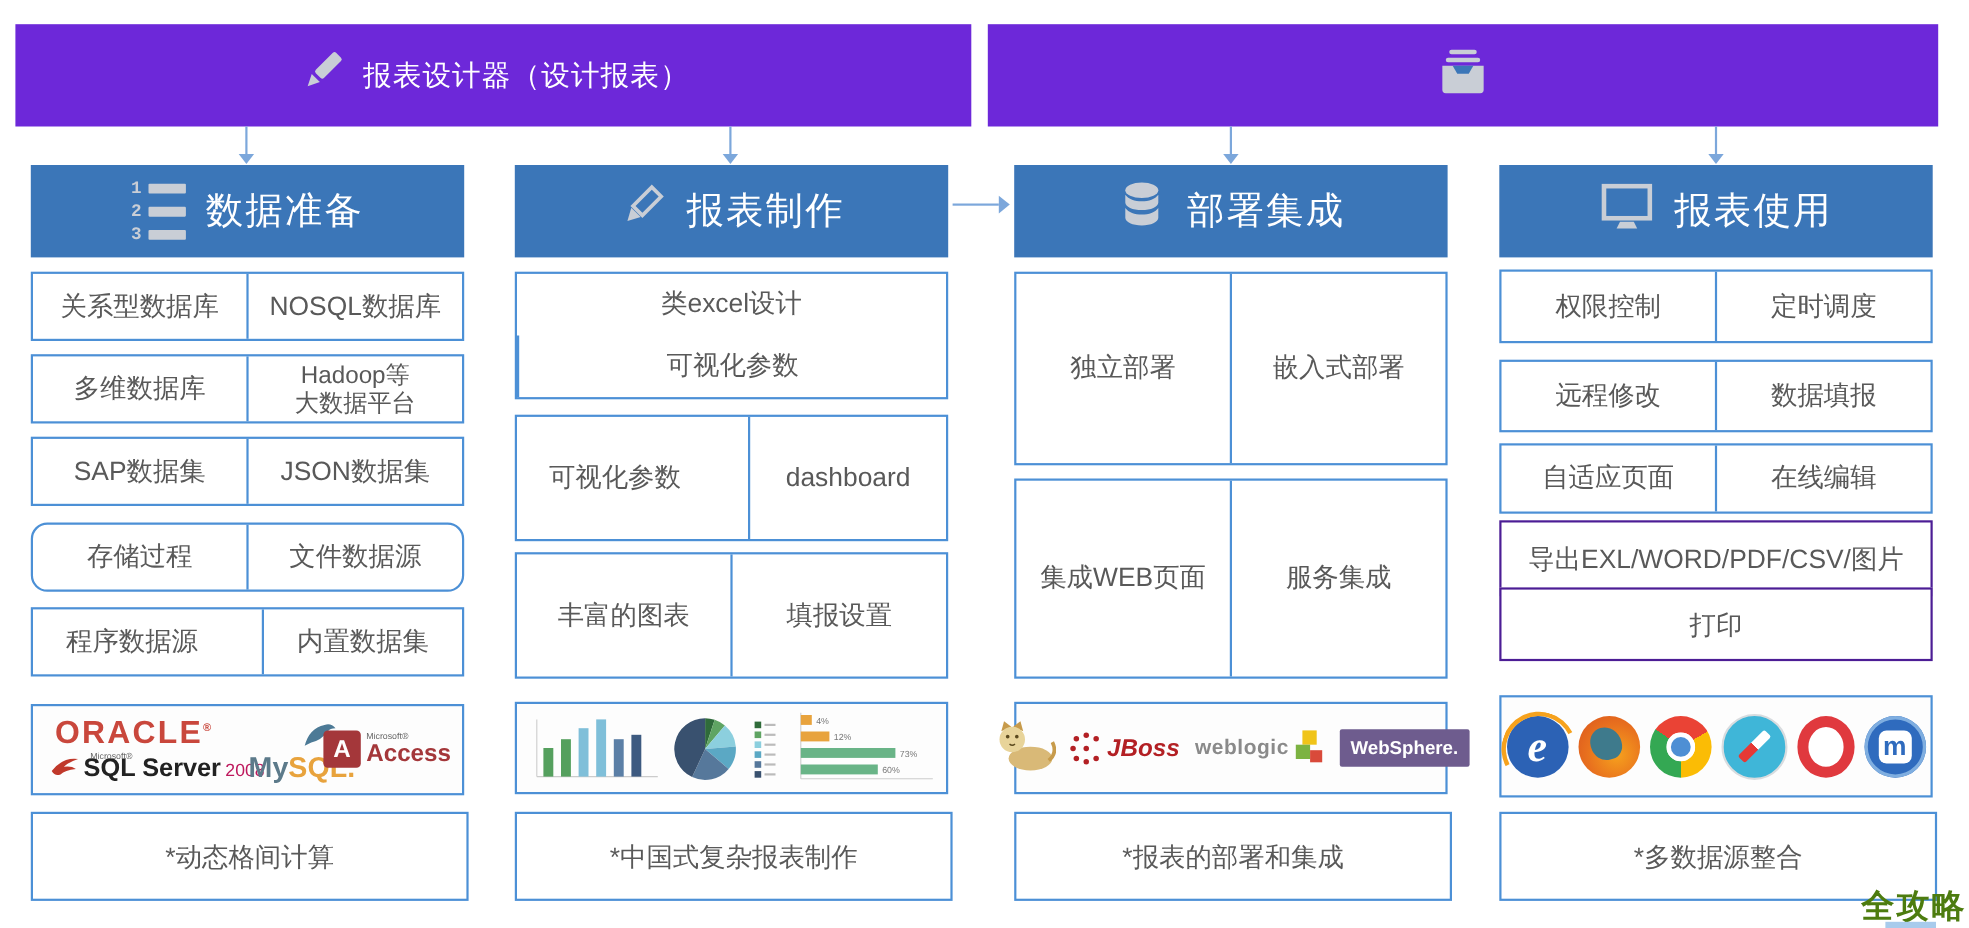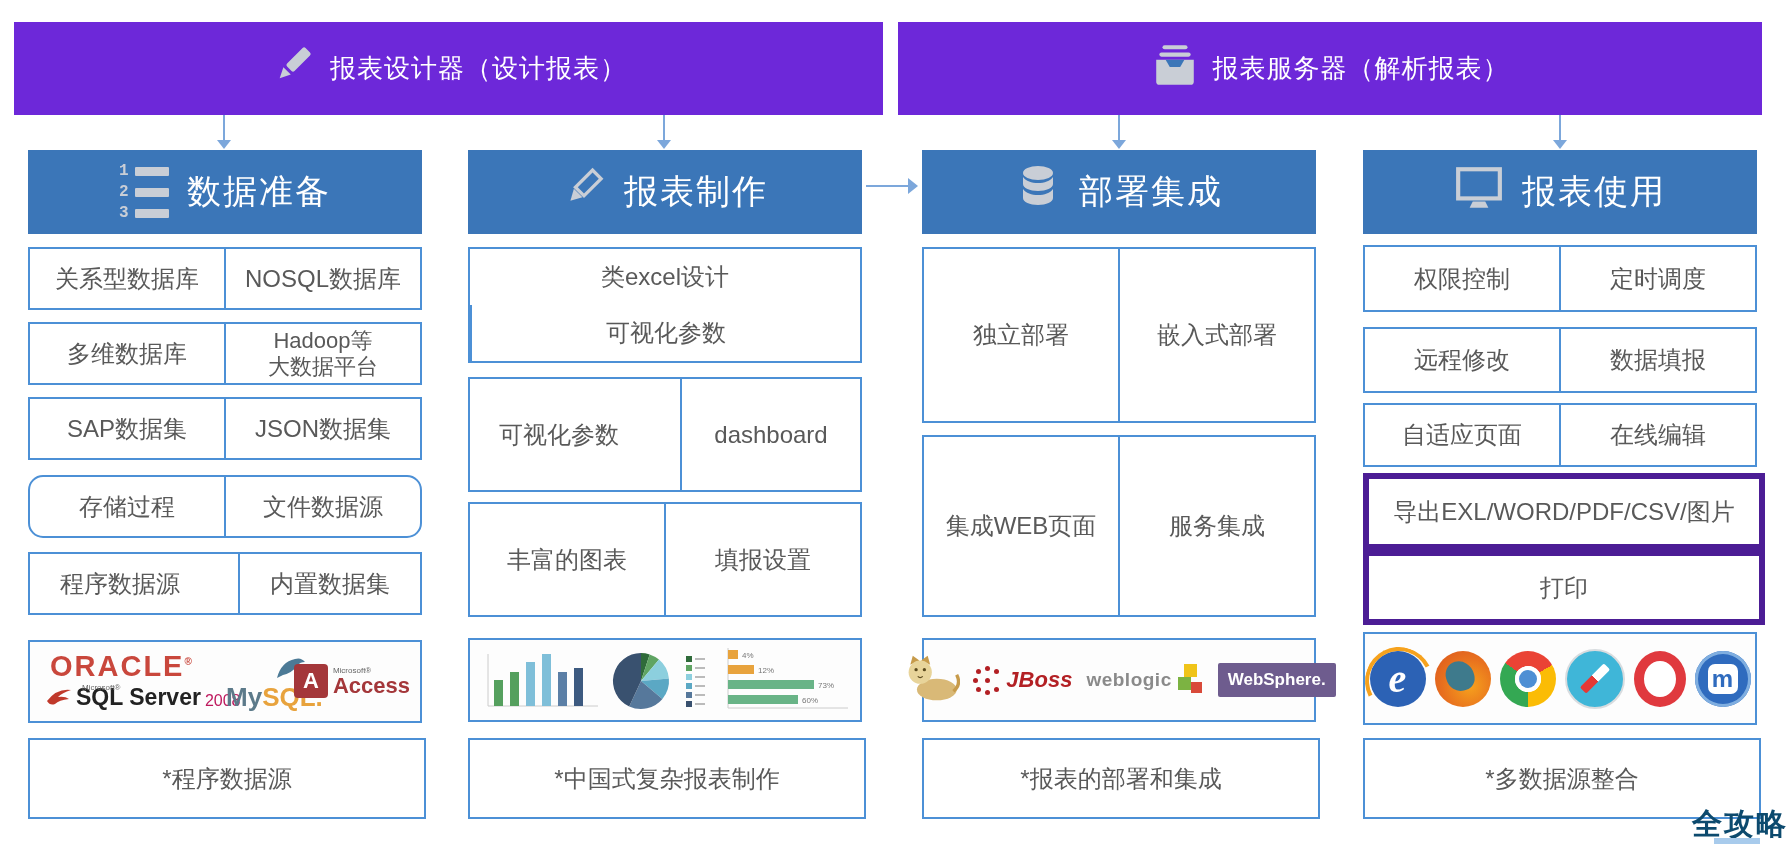--- a/index.html
+++ b/index.html
@@ -15,21 +15,21 @@
   .varrow::after{content:"";position:absolute;top:25px;left:-6px;border:7px solid transparent;
                  border-top:9px solid #7CA7DB;}
   .harrow{position:absolute;top:185px;height:2px;width:42px;background:#7CA7DB;}
   .harrow::after{content:"";position:absolute;left:42px;top:-7px;border:8px solid transparent;
                  border-left:10px solid #7CA7DB;}
   
   .row{position:absolute;background:#fff;border:2px solid #4C90D6;display:flex;}
   .half{flex:1;display:flex;align-items:center;justify-content:center;text-align:center;
         font-size:24px;color:#595959;line-height:1.15;white-space:pre-line;}
   .half + .half{border-left:2px solid #4C90D6;}
-  .wide{position:absolute;background:#fff;border:6px solid #4c1d95;display:flex;
+  .wide{position:absolute;background:#fff;border:2px solid #4c1d95;display:flex;
         align-items:center;justify-content:center;font-size:24px;color:#595959;}
   .logobox{position:absolute;background:#fdfdfd;border:2px solid #4C90D6;display:flex;
            align-items:center;justify-content:center;}
   .footer{position:absolute;top:738px;height:77px;width:394px;background:#fff;border:2px solid #4C90D6;
           display:flex;align-items:center;justify-content:center;font-size:24px;color:#595959;}
   
   .numlist{display:flex;flex-direction:column;gap:5px;}
   .nrow{display:flex;align-items:center;gap:6px;}
   .nrow .n{color:#C9CED6;font-weight:bold;font-size:16px;width:10px;line-height:1;
            font-family:"Liberation Mono","DejaVu Sans Mono",monospace;}
@@ -82,21 +82,21 @@
          background:#fff;box-shadow:inset 0 0 0 4px #fff;}
   .br-ch i{position:absolute;left:19px;top:19px;width:18px;height:18px;border-radius:50%;background:#4E8FD4;z-index:1;}
   .br-sf{background:#3FB6D8;border:2px solid #D8DCDF;}
   .br-sf i{width:34px;height:9px;border-radius:2px;transform:rotate(-45deg);
            background:linear-gradient(90deg,#E53935 50%, #FFF 50%);}
   .br-op{width:52px;height:56px;border-radius:50%;border:10px solid #E0393E;box-sizing:border-box;background:#fff;}
   .br-mx{background:#2F6BBE;box-shadow:inset 0 0 0 3px #7FAEE0;}
   .br-mx i{width:30px;height:30px;background:#fff;border-radius:7px;display:flex;align-items:center;
            justify-content:center;color:#2F6BBE;font-weight:bold;font-size:24px;font-style:normal;}
   
-  .wm{position:absolute;right:2px;top:804px;font-size:30px;font-weight:bold;color:#0c4a6e;letter-spacing:2px;}
+  .wm{position:absolute;right:2px;top:804px;font-size:30px;font-weight:bold;color:#4d7c0f;letter-spacing:2px;}
   .wmbar{position:absolute;left:1714px;top:838px;width:46px;height:6px;background:#A8CBEC;}
 </style>
 </head>
 <body>
 
 <div class="canvas">
 
   <div class="tophdr" style="left:14px;top:22px;width:869px;">
     <span>
       <svg width="46" height="46" viewBox="0 0 44 44">
@@ -111,21 +111,20 @@
 
   <div class="tophdr" style="left:898px;top:22px;width:864px;">
     <span>
       <svg width="48" height="42" viewBox="0 0 46 40" fill="#C9CED6">
         <rect x="11" y="1" width="24" height="4" rx="2"></rect>
         <rect x="8" y="8" width="30" height="4" rx="2"></rect>
         <path d="M5 15 h36 v21 a3 3 0 0 1 -3 3 h-30 a3 3 0 0 1 -3 -3 z"></path>
         <path d="M14 15 l4 7 h10 l4 -7 z" fill="#3B76B8"></path>
       </svg>
     </span>
-    <span>报表服务器（解析报表）</span>
   </div>
 
   <div class="varrow" style="left:223px;"></div>
   <div class="varrow" style="left:663px;"></div>
   <div class="varrow" style="left:1118px;"></div>
   <div class="varrow" style="left:1559px;"></div>
   <div class="harrow" style="left:866px;"></div>
 
   <div class="colhdr" style="left:28px;">
     <span class="numlist">
@@ -230,21 +229,21 @@
   </div>
   <div class="row" style="left:1363px;top:327px;width:390px;height:62px;">
     <div class="half">远程修改</div>
     <div class="half">数据填报</div>
   </div>
   <div class="row" style="left:1363px;top:403px;width:390px;height:60px;">
     <div class="half">自适应页面</div>
     <div class="half">在线编辑</div>
   </div>
   <div class="wide" style="left:1363px;top:473px;width:390px;height:65px;">导出EXL/WORD/PDF/CSV/图片</div>
-  <div class="wide" style="left:1363px;top:550px;width:390px;height:63px;">打印</div>
+  <div class="wide" style="left:1363px;top:534px;width:390px;height:63px;">打印</div>
 
   <div class="logobox" style="left:28px;top:640px;width:390px;height:79px;">
     <div class="dblogos">
       <div class="oracle"><span>ORACLE</span><sup>®</sup></div>
       <div class="sqlsrv">
         <svg width="26" height="22" viewBox="0 0 26 22">
           <path d="M1 14 q10 -13 24 -11 q-9 3 -13 7 q7 -1 11 2 q-10 1 -14 5 q-5 2 -8 -3 z" fill="#C0392B"></path>
           </svg>
         <span class="ms">Microsoft®</span>
         <span class="nm">SQL Server</span>
@@ -357,21 +356,21 @@
       <span class="br br-sf">
           <i></i>
         </span>
       <span class="br br-op"></span>
       <span class="br br-mx">
           <i>m</i>
         </span>
     </div>
   </div>
 
-  <div class="footer" style="left:28px;">*程序数据源</div>
+  <div class="footer" style="left:28px;">*动态格间计算</div>
   <div class="footer" style="left:468px;">*中国式复杂报表制作</div>
   <div class="footer" style="left:922px;">*报表的部署和集成</div>
   <div class="footer" style="left:1363px;">*多数据源整合</div>
 
   <div class="wm">全攻略</div>
   <div class="wmbar"></div>
 
 </div>
 
 </body></html>

